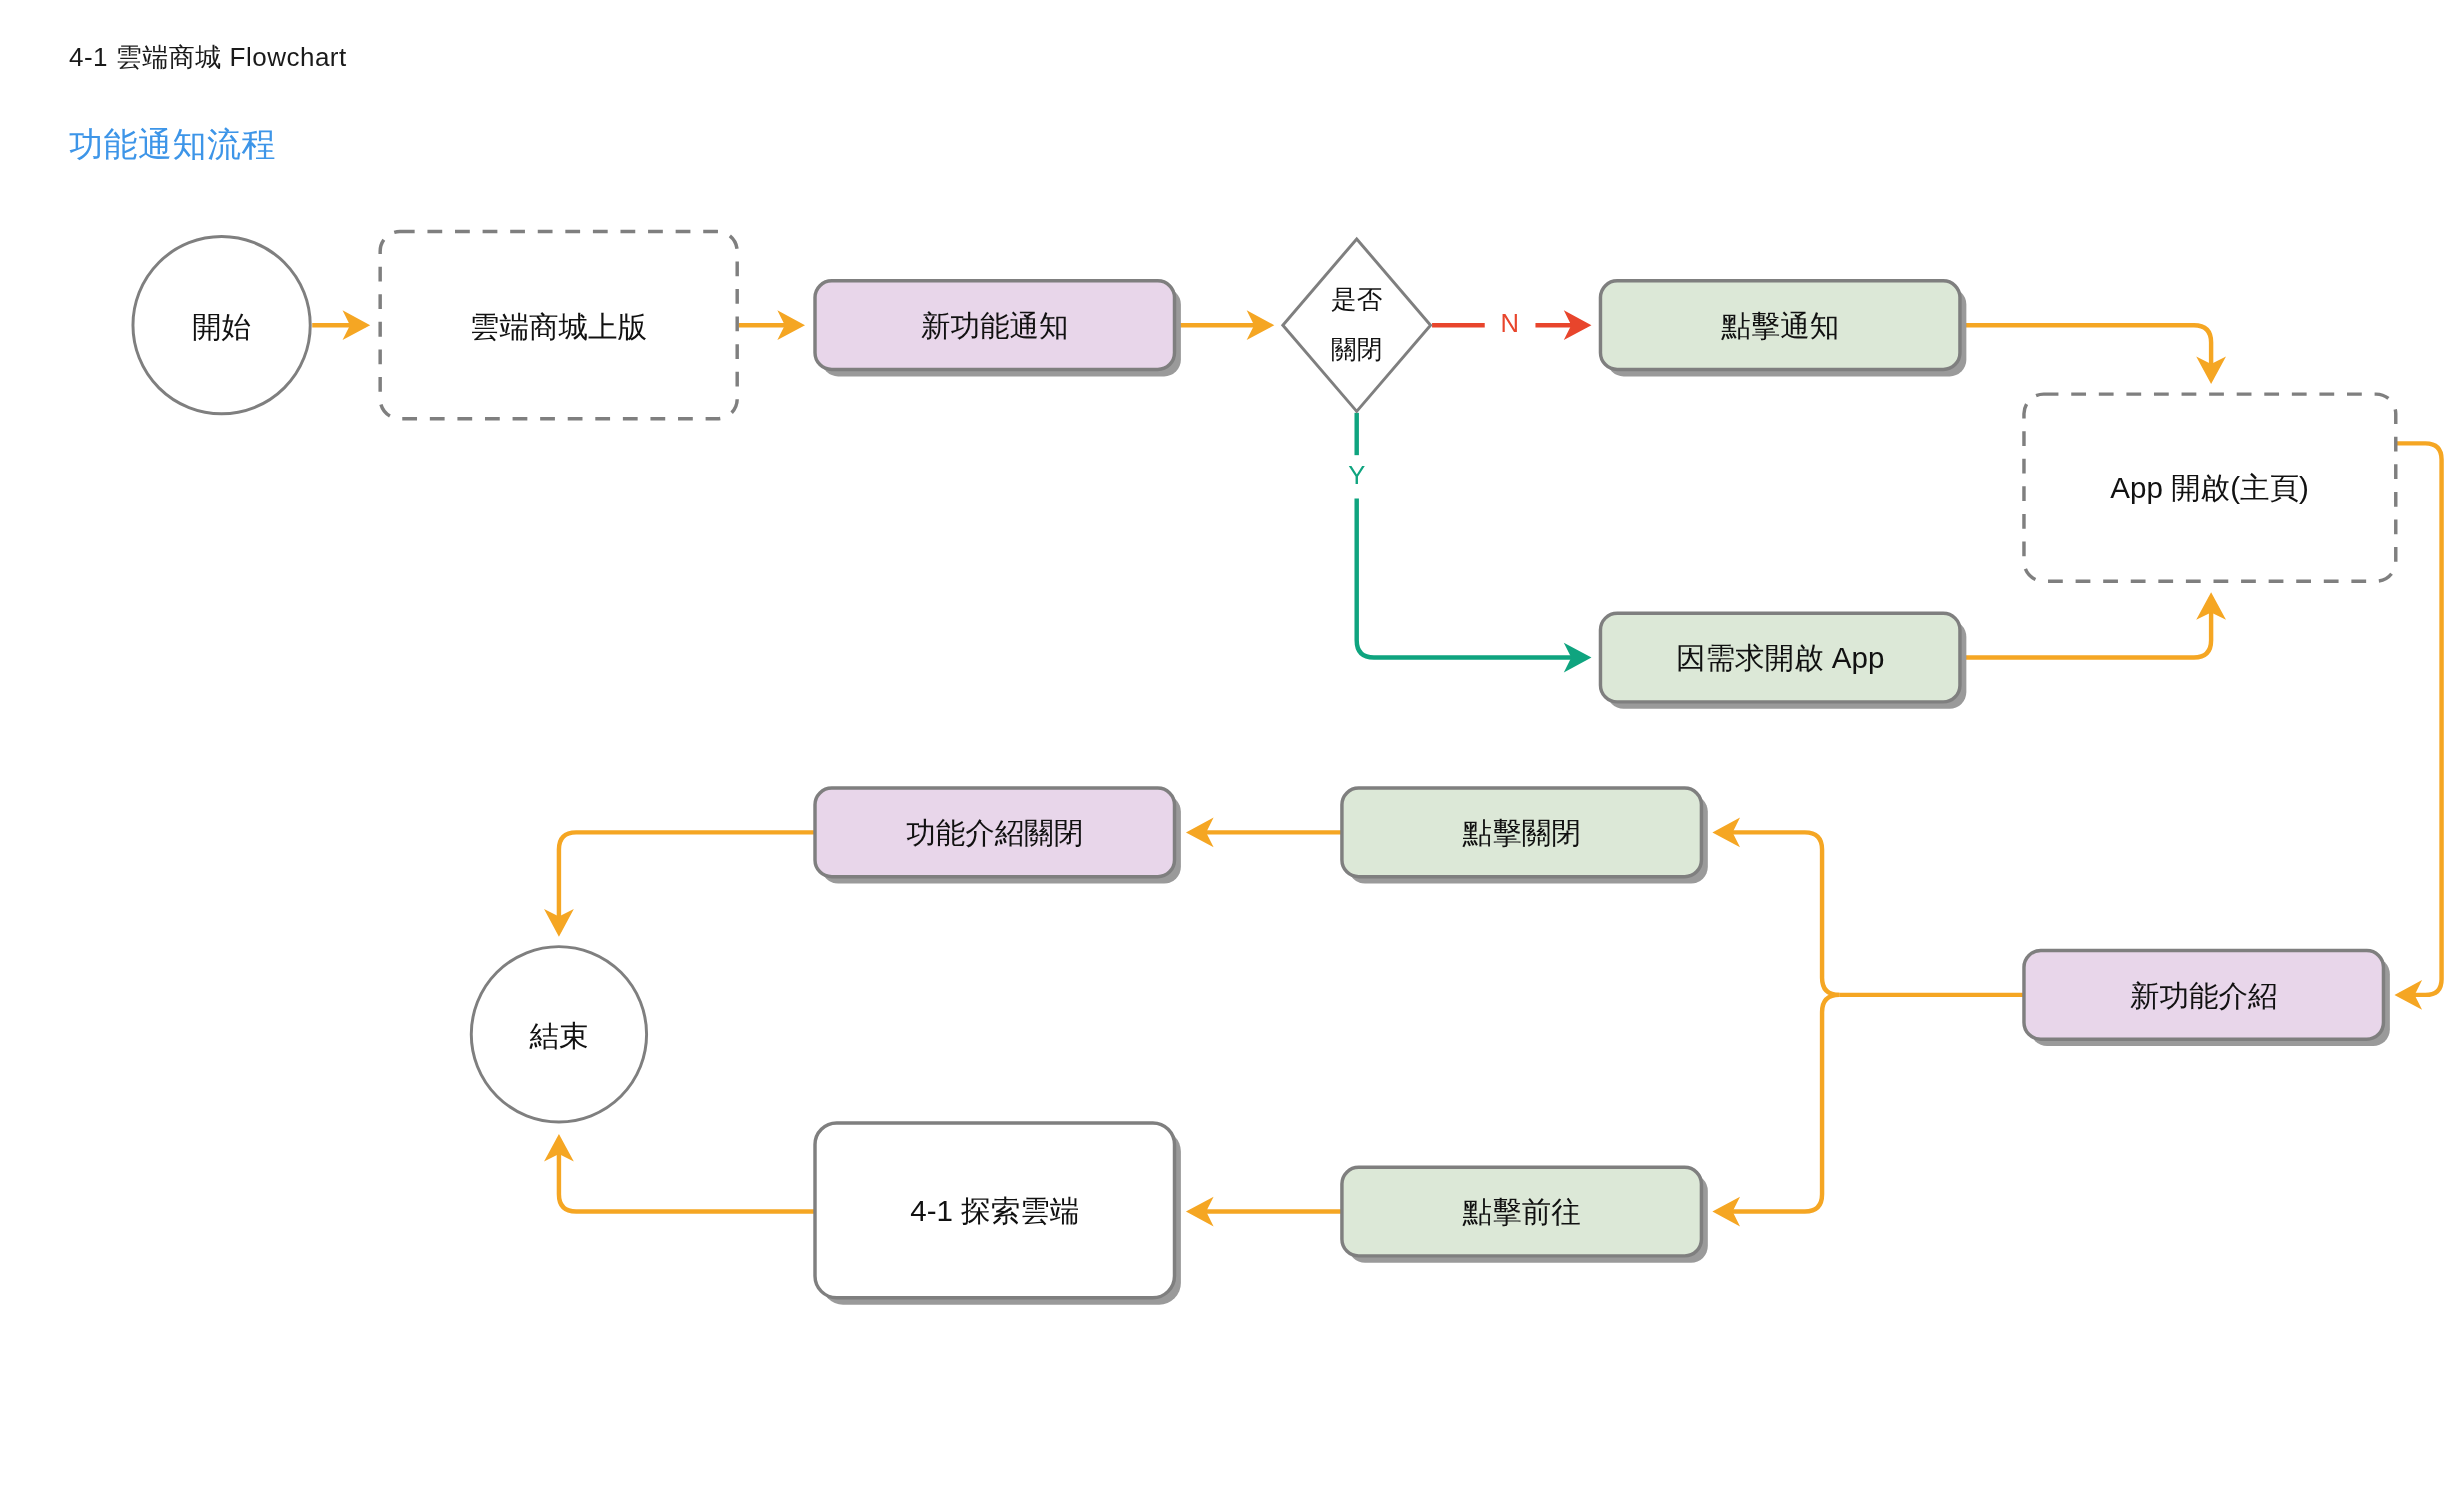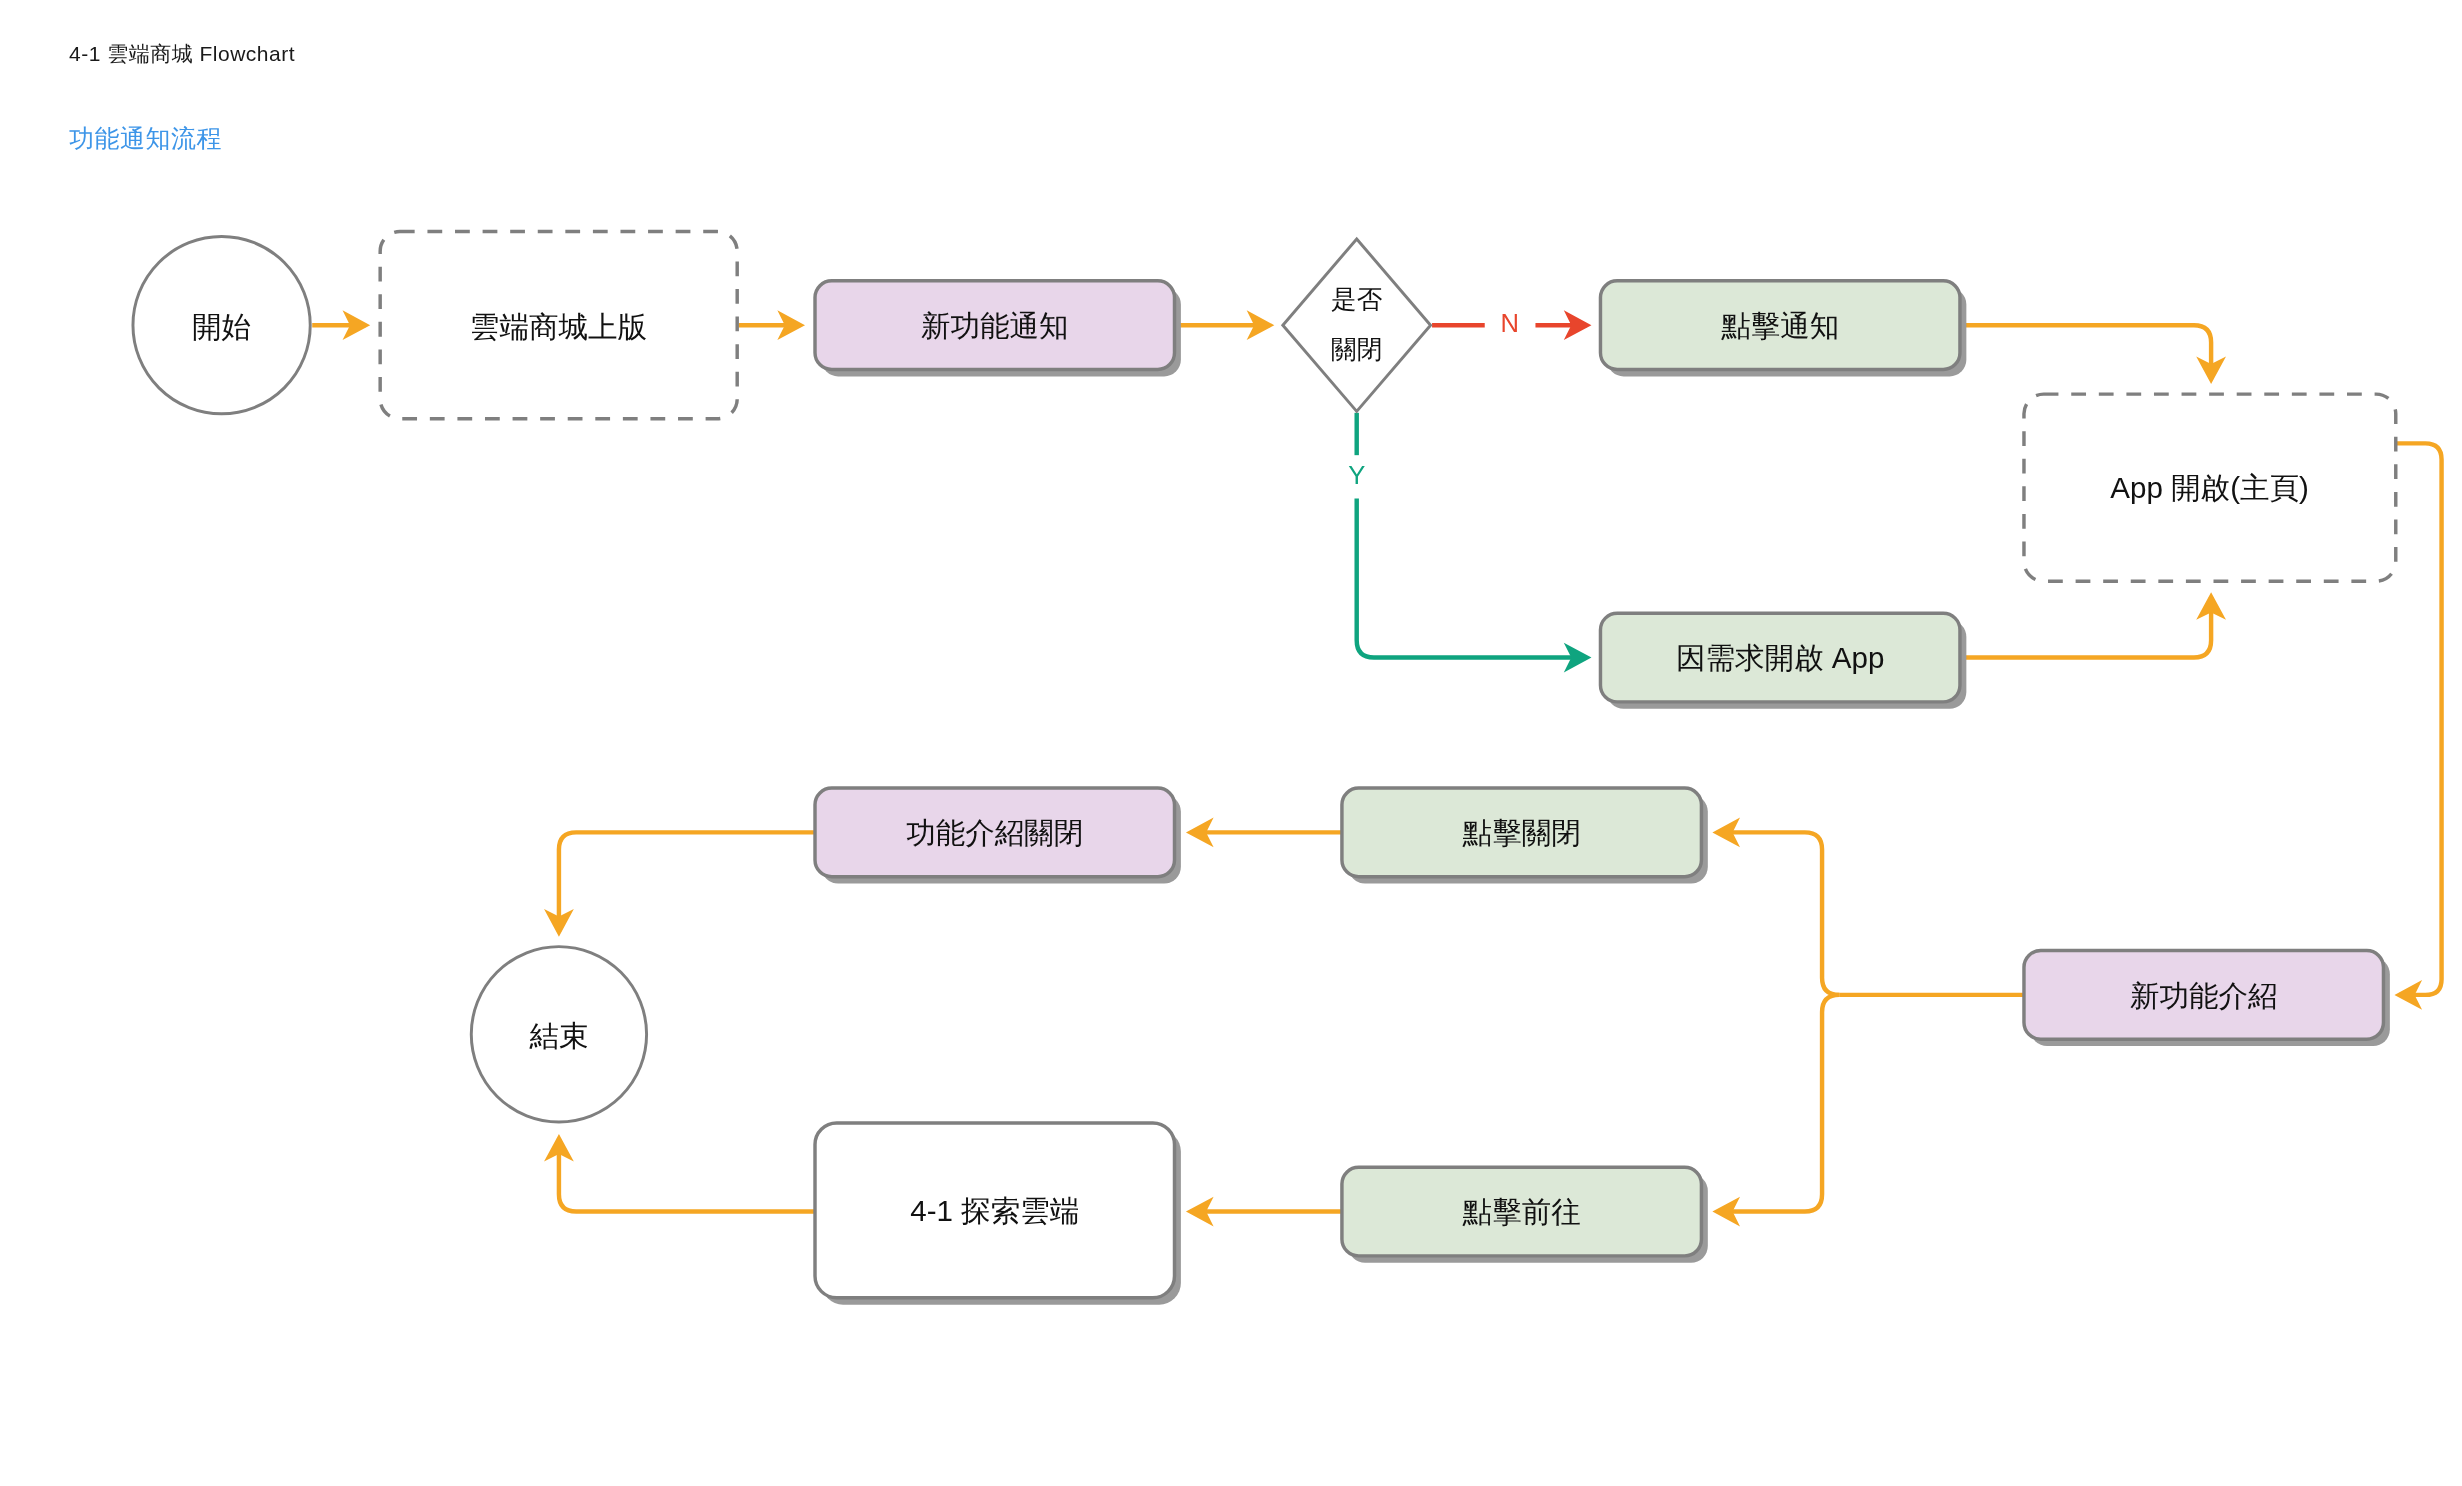--- a/index.html
+++ b/index.html
@@ -20,28 +20,28 @@
     background: #ffffff;
   }
   .hdr {
     position: absolute;
     white-space: nowrap;
     font-weight: 400;
   }
   #page-title {
     left: 69px;
     top: 40px;
-    font-size: 21px;
+    font-size: 26px;
     color: #1a1a1a;
     letter-spacing: 0.5px;
   }
   #page-subtitle {
     left: 69px;
     top: 122px;
-    font-size: 25px;
+    font-size: 34px;
     color: #3d95e8;
     letter-spacing: 0.5px;
   }
   svg#flow {
     position: absolute;
     left: 0;
     top: 0;
     width: 2609px;
     height: 1487px;
   }

